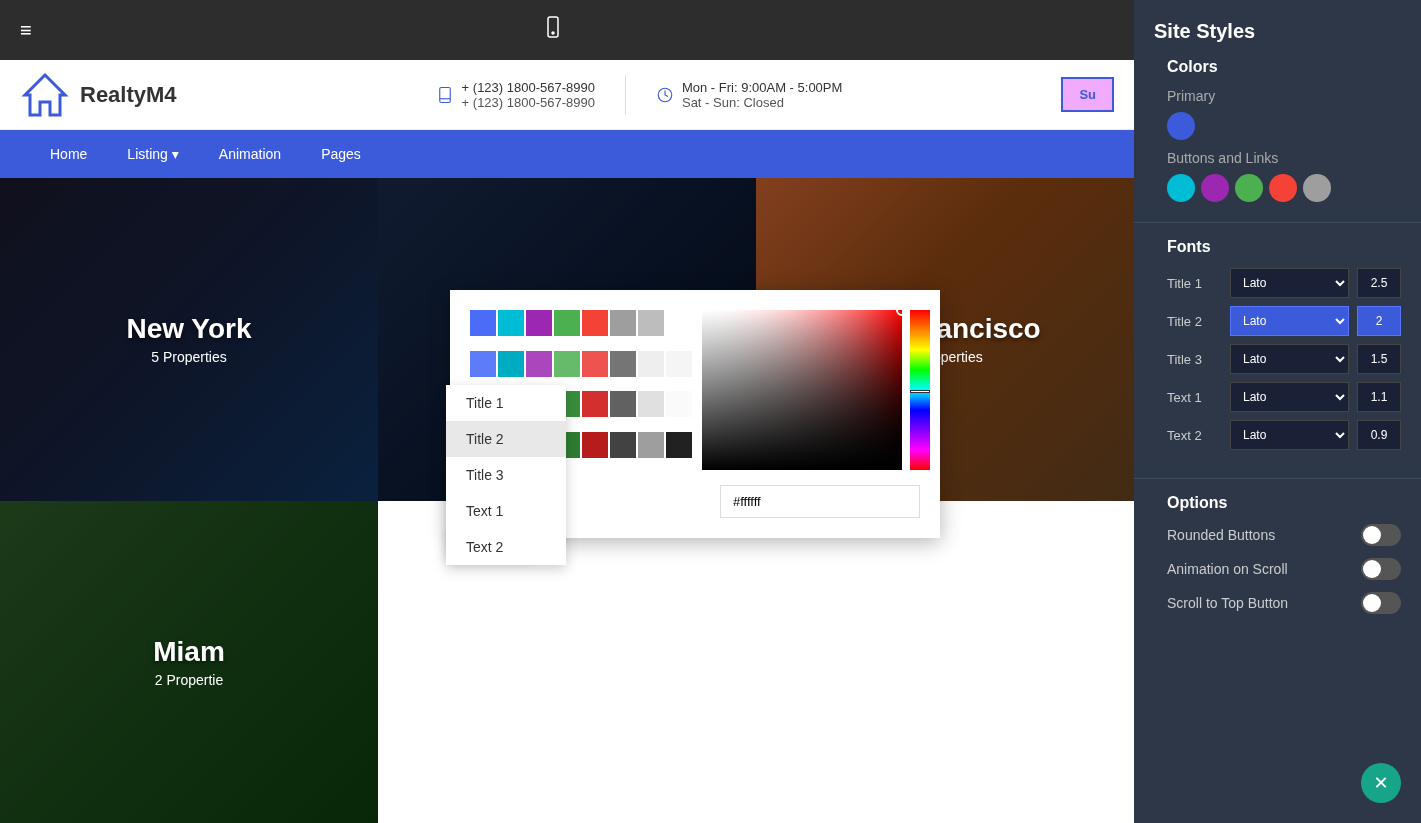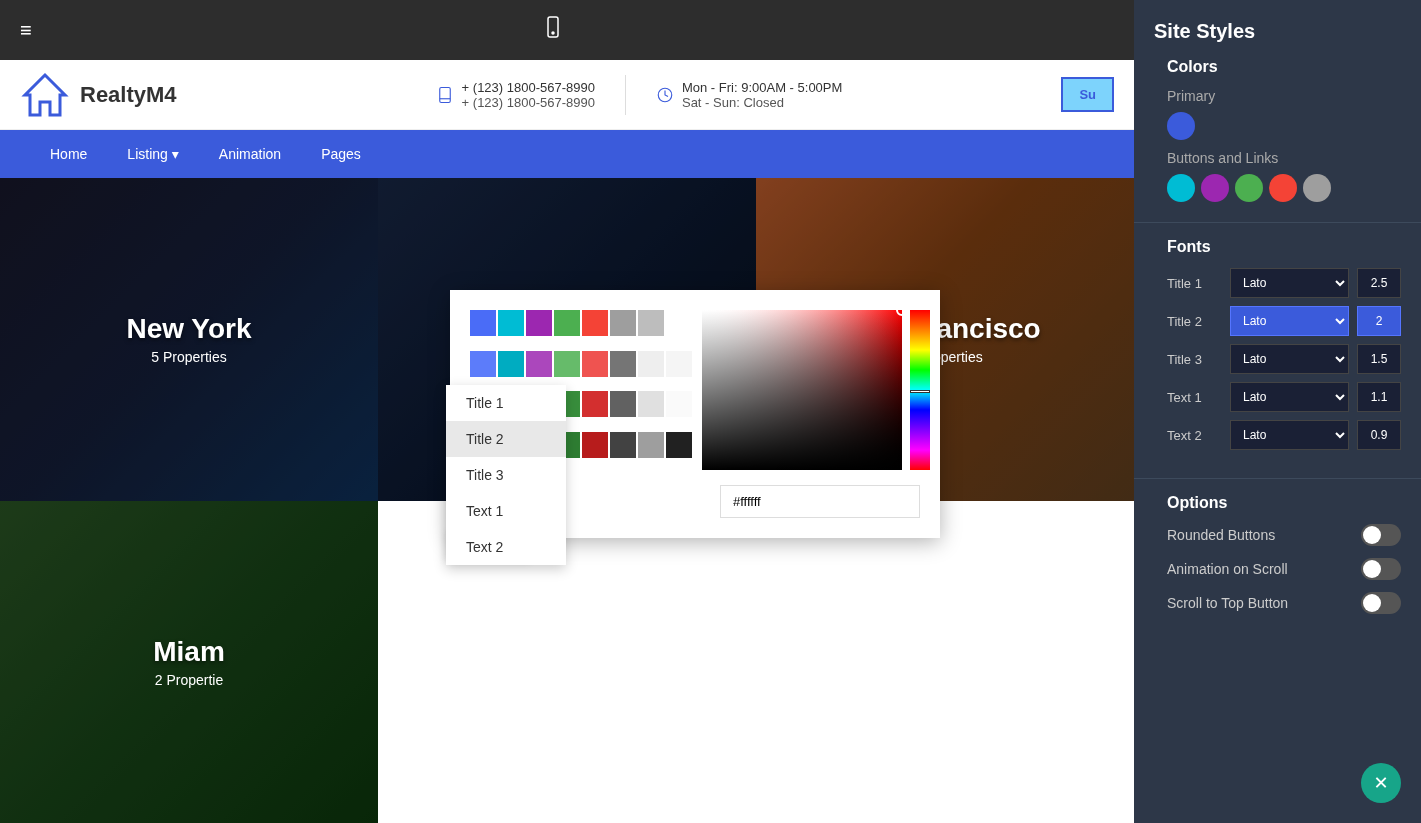--- a/index.html
+++ b/index.html
@@ -81,21 +81,21 @@
       gap: 8px;
       font-size: 13px;
       color: #555;
     }
     .contact-divider {
       width: 1px;
       height: 40px;
       background: #ddd;
     }
     .header-btn {
-      background: #7dd3fc;
+      background: #f0abfc;
       border: 2px solid #3b5bdb;
       color: #3b5bdb;
       padding: 8px 16px;
       font-size: 13px;
       cursor: pointer;
       font-weight: bold;
     }
 
     
     .site-nav {

